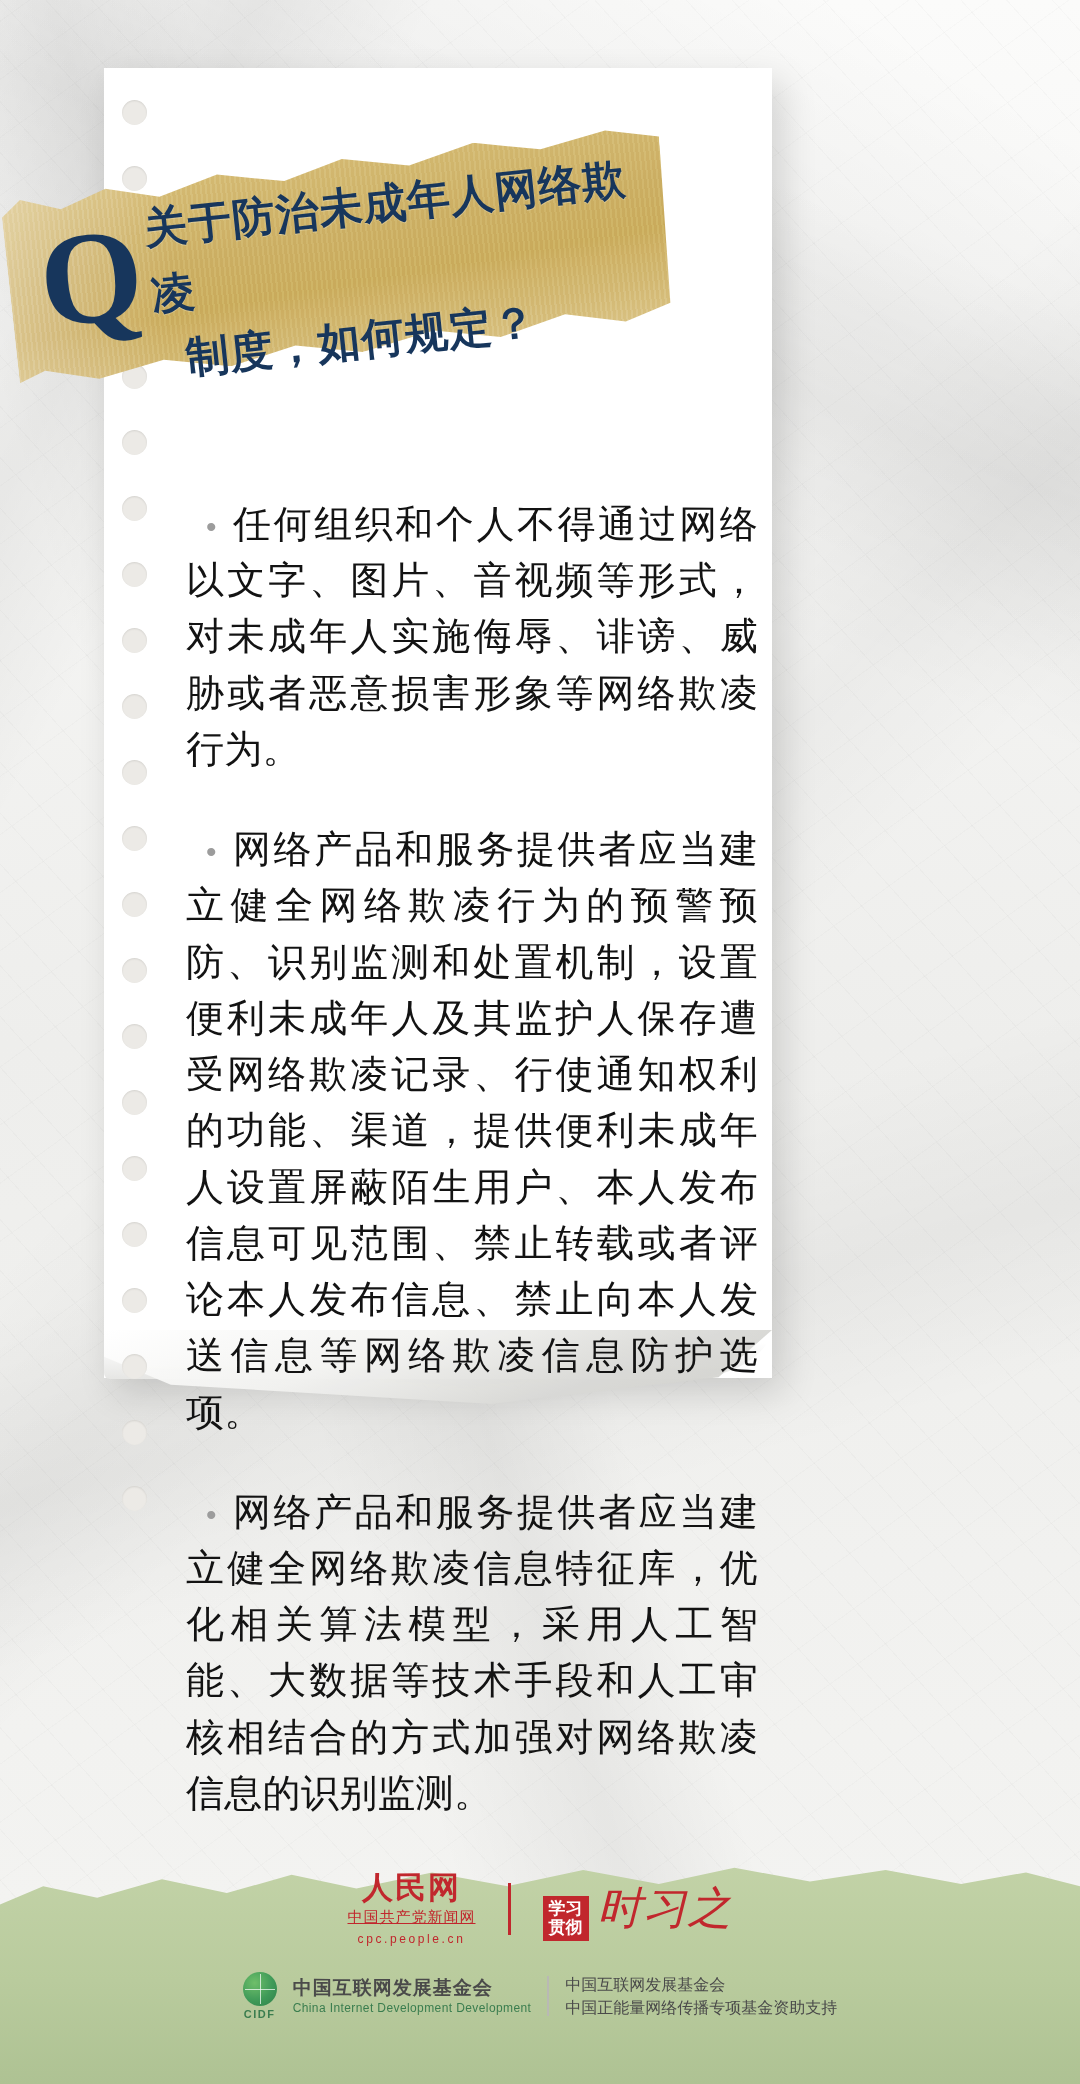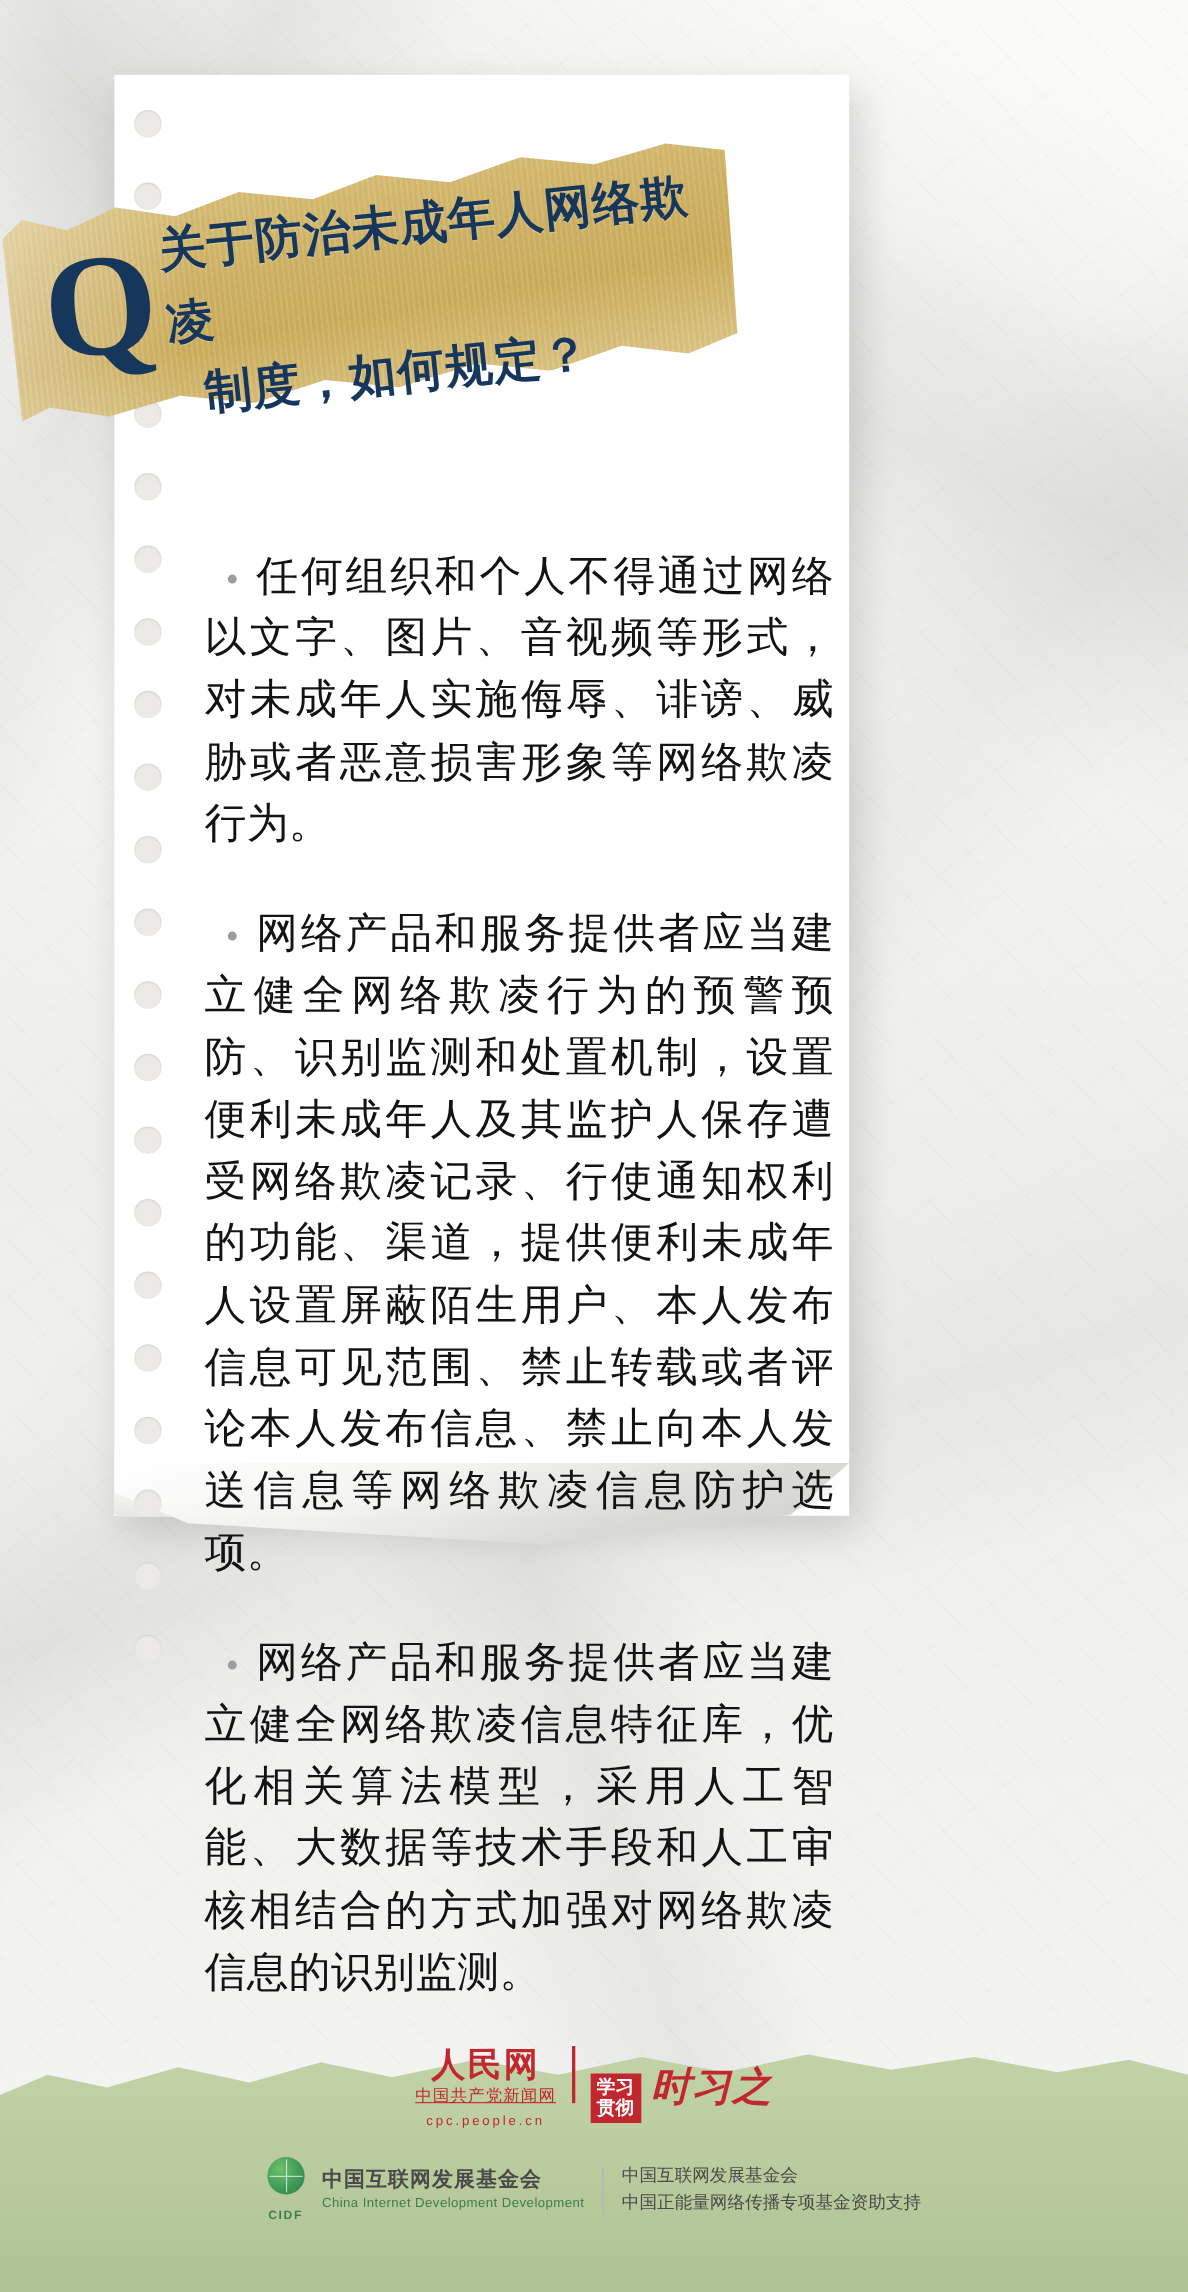--- a/index.html
+++ b/index.html
@@ -180,21 +180,22 @@
     left: 0;
     right: 0;
     bottom: 64px;
     display: flex;
     flex-direction: column;
     align-items: center;
     gap: 26px;
   }
   .logo-row {
     display: flex;
-    gap: 14px;
+    align-items: center;
+    gap: 32px;
   }
   .people-logo {
     display: flex;
     flex-direction: column;
     align-items: center;
     line-height: 1.12;
   }
   .people-logo .pl-main {
     color: #c1272d;
     font-size: 31px;
@@ -231,22 +232,22 @@
     font-size: 17px;
     font-weight: 700;
     line-height: 1.08;
     padding: 4px 6px;
     text-align: center;
     letter-spacing: 0;
     margin-top: 20px;
   }
   .xuexi .word {
     color: #c1272d;
-    font-size: 36px;
-    font-weight: 700;
+    font-size: 44px;
+    font-weight: 400;
     font-style: italic;
     letter-spacing: 1px;
   }
   .cidf-row {
     display: flex;
     align-items: center;
     gap: 16px;
   }
   .cidf-mark {
     display: flex;
@@ -276,21 +277,21 @@
     left: 2px;
     width: 30px;
     height: 1px;
     background: rgba(255,255,255,0.7);
   }
   .cidf-mark .cidf-abbr {
     font-size: 11px;
     color: #3a7d4f;
     letter-spacing: 1.5px;
     font-weight: 700;
-    margin-top: 13px;
+    margin-top: 2px;
   }
   .cidf-text {
     display: flex;
     flex-direction: column;
     line-height: 1.3;
   }
   .cidf-text .cn {
     font-size: 19px;
     color: #4a4a4a;
     font-weight: 700;

